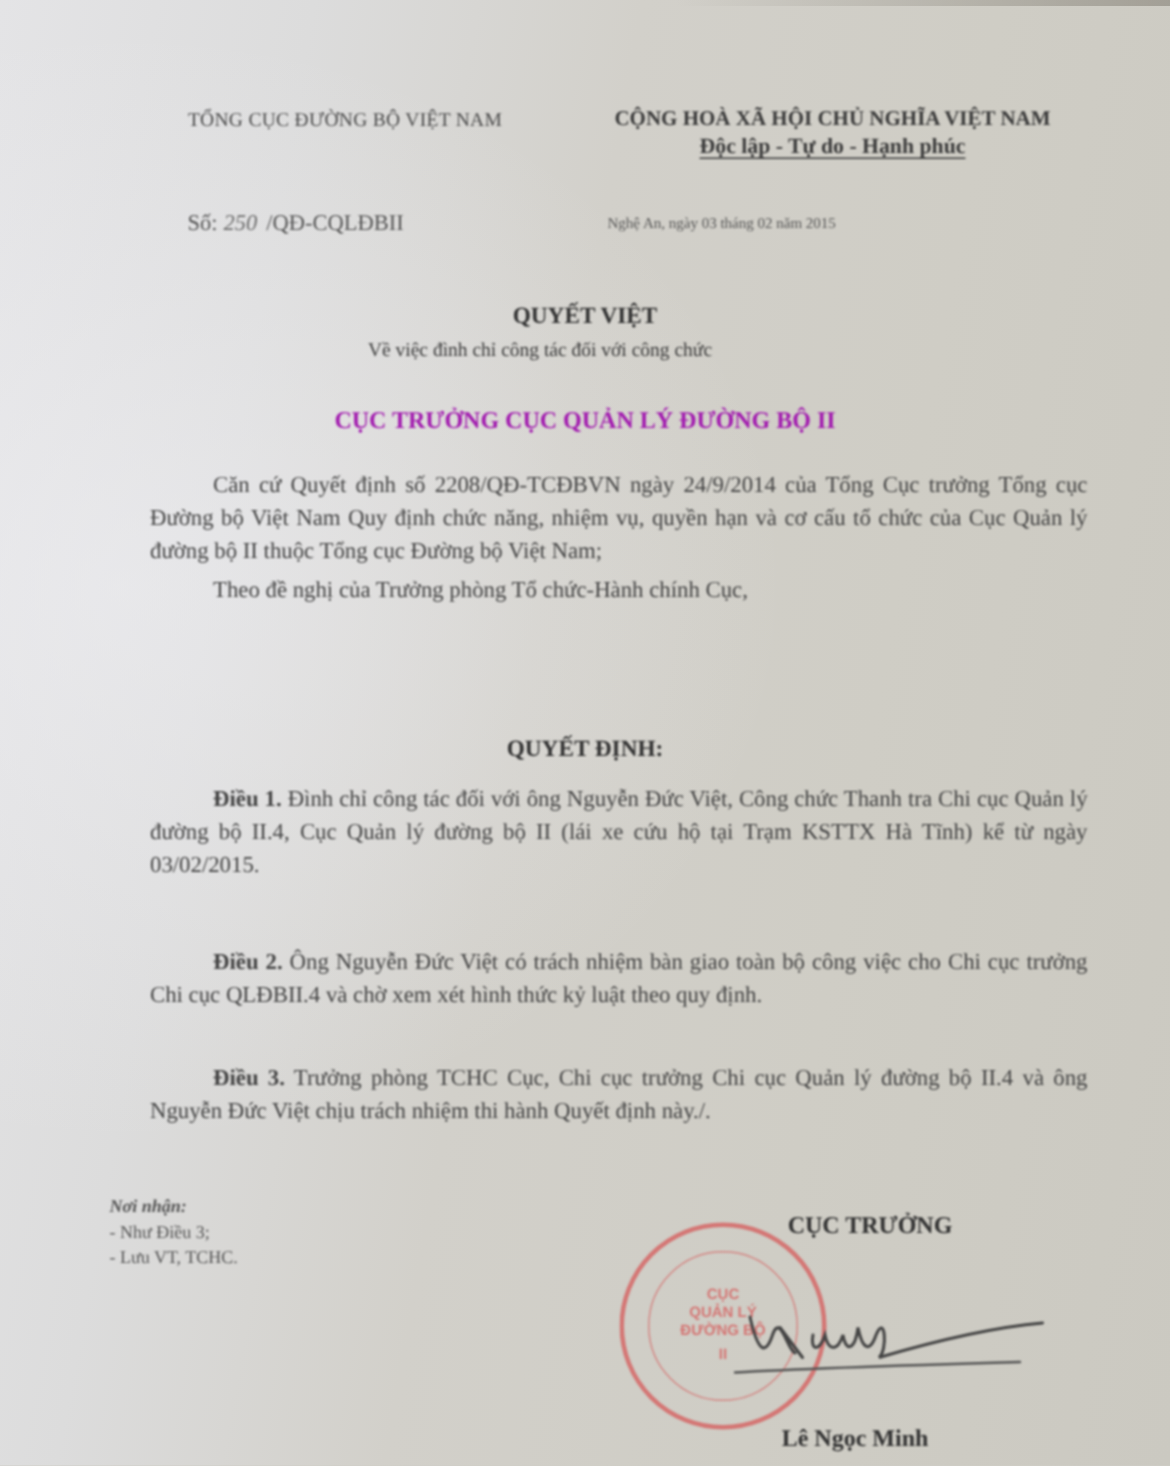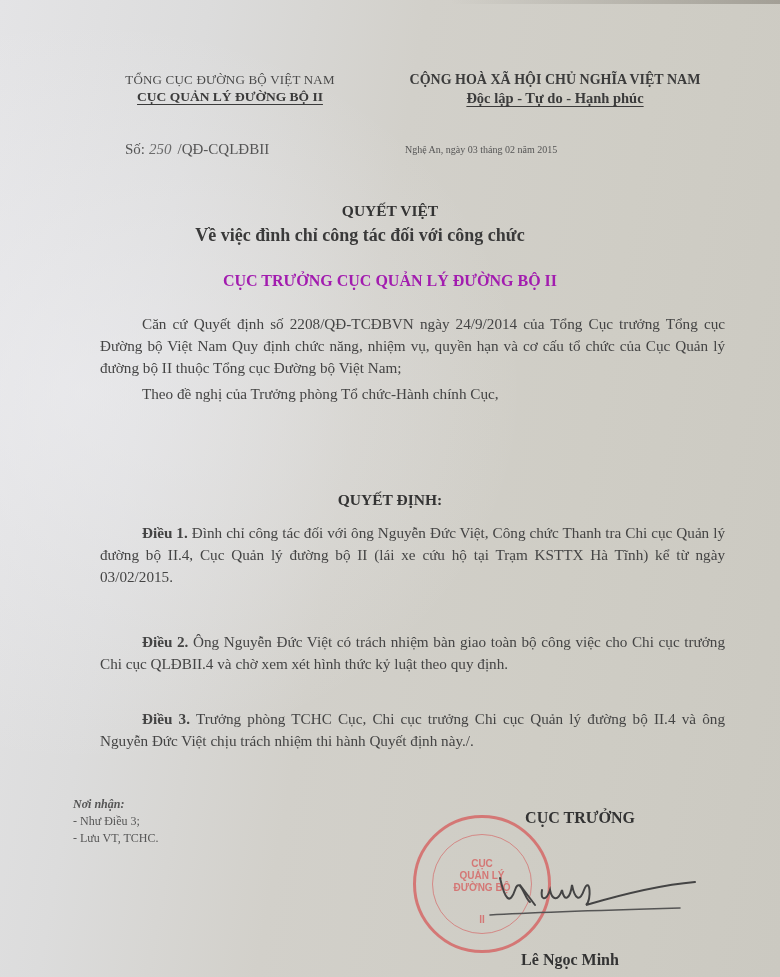--- a/index.html
+++ b/index.html
@@ -34,21 +34,21 @@
   .hdr-left .l2 { font-size: 13.5px; font-weight: bold; margin-top: 1px; color: #3b3b3b; }
   .hdr-right { left: 380px; top: 72px; width: 350px; }
   .hdr-right .l1 { font-size: 14px; font-weight: bold; color: #3b3b3b; text-align: center; }
   .hdr-right .l2 { font-size: 14.5px; font-weight: bold; margin-top: 2px; color: #3b3b3b; }
 
   .docno { left: 125px; top: 141px; font-size: 15px; color: #555; }
   .docno .num { font-style: italic; color: #6c6c6c; margin: 0 6px 0 4px; }
   .dateline { left: 405px; top: 144px; font-size: 10px; color: #555; }
 
   .title1 { left: 0; width: 780px; top: 202px; font-size: 15.5px; font-weight: bold; color: #333; }
-  .title2 { left: 0; width: 720px; top: 225px; font-size: 18px; font-weight: bold; color: #3a3a3a; }
+  .title2 { left: 0; width: 720px; top: 225px; font-size: 13px; font-weight: normal; color: #3a3a3a; }
   .title3 { left: 0; width: 780px; top: 272px; font-size: 16px; font-weight: bold; color: #a21caf; }
 
   .body { left: 100px; width: 625px; font-size: 15.2px; line-height: 22px; color: #444; text-align: justify; }
   .body p { margin: 0; }
   .indent { text-indent: 42px; }
 
   .decision-title { left: 0; width: 780px; top: 491px; font-size: 15.5px; font-weight: bold; color: #333; }
 
   .recipients { left: 73px; top: 796px; font-size: 12px; line-height: 17px; color: #555; }
   .recipients .head { font-style: italic; font-weight: bold; }
@@ -76,21 +76,20 @@
 <body>
 
 <div class="paper"></div>
 <div class="shade"></div>
 <div class="topedge"></div>
 
 <div class="blur">
 
   <div class="abs hdr-left center">
     <div class="l1">TỔNG CỤC ĐƯỜNG BỘ VIỆT NAM</div>
-    <div class="l2"><span class="ul">CỤC QUẢN LÝ ĐƯỜNG BỘ II</span></div>
   </div>
 
   <div class="abs hdr-right center">
     <div class="l1">CỘNG HOÀ XÃ HỘI CHỦ NGHĨA VIỆT NAM</div>
     <div class="l2"><span class="ul">Độc lập - Tự do - Hạnh phúc</span></div>
   </div>
 
   <div class="abs docno">
     <span>Số:</span><span class="num">250</span><span>/QĐ-CQLĐBII</span>
   </div>
@@ -124,21 +123,21 @@
     <div class="head">Nơi nhận:</div>
     <div>- Như Điều 3;</div>
     <div>- Lưu VT, TCHC.</div>
   </div>
 
   <div class="abs stamp">
     <div class="inner"></div>
     <div class="txt" style="top:40px;">CỤC</div>
     <div class="txt" style="top:52px;">QUẢN LÝ</div>
     <div class="txt" style="top:64px;">ĐƯỜNG BỘ</div>
-    <div class="txt" style="top:96px;">II</div>
+    <div class="txt" style="top:80px;">II</div>
   </div>
 
   <div class="abs sig-title">CỤC TRƯỞNG</div>
 
   <svg class="abs signature" viewBox="0 0 230 70">
     <path d="M20 18 C 25 40, 30 45, 35 30 C 40 15, 45 40, 50 42 M40 25 L 55 45 M62 30 C 60 40, 66 42, 70 30 C 72 40, 78 42, 82 30 C 84 42, 90 40, 92 25 C 95 40, 100 42, 104 30 C 110 15, 112 40, 106 45 C 140 35, 180 25, 215 22" fill="none" stroke="#444" stroke-width="2" stroke-linecap="round"></path>
     <path d="M10 55 C 60 52, 130 50, 200 48" fill="none" stroke="#555" stroke-width="1.6" stroke-linecap="round"></path>
   </svg>
 
   <div class="abs sig-name">Lê Ngọc Minh</div>

